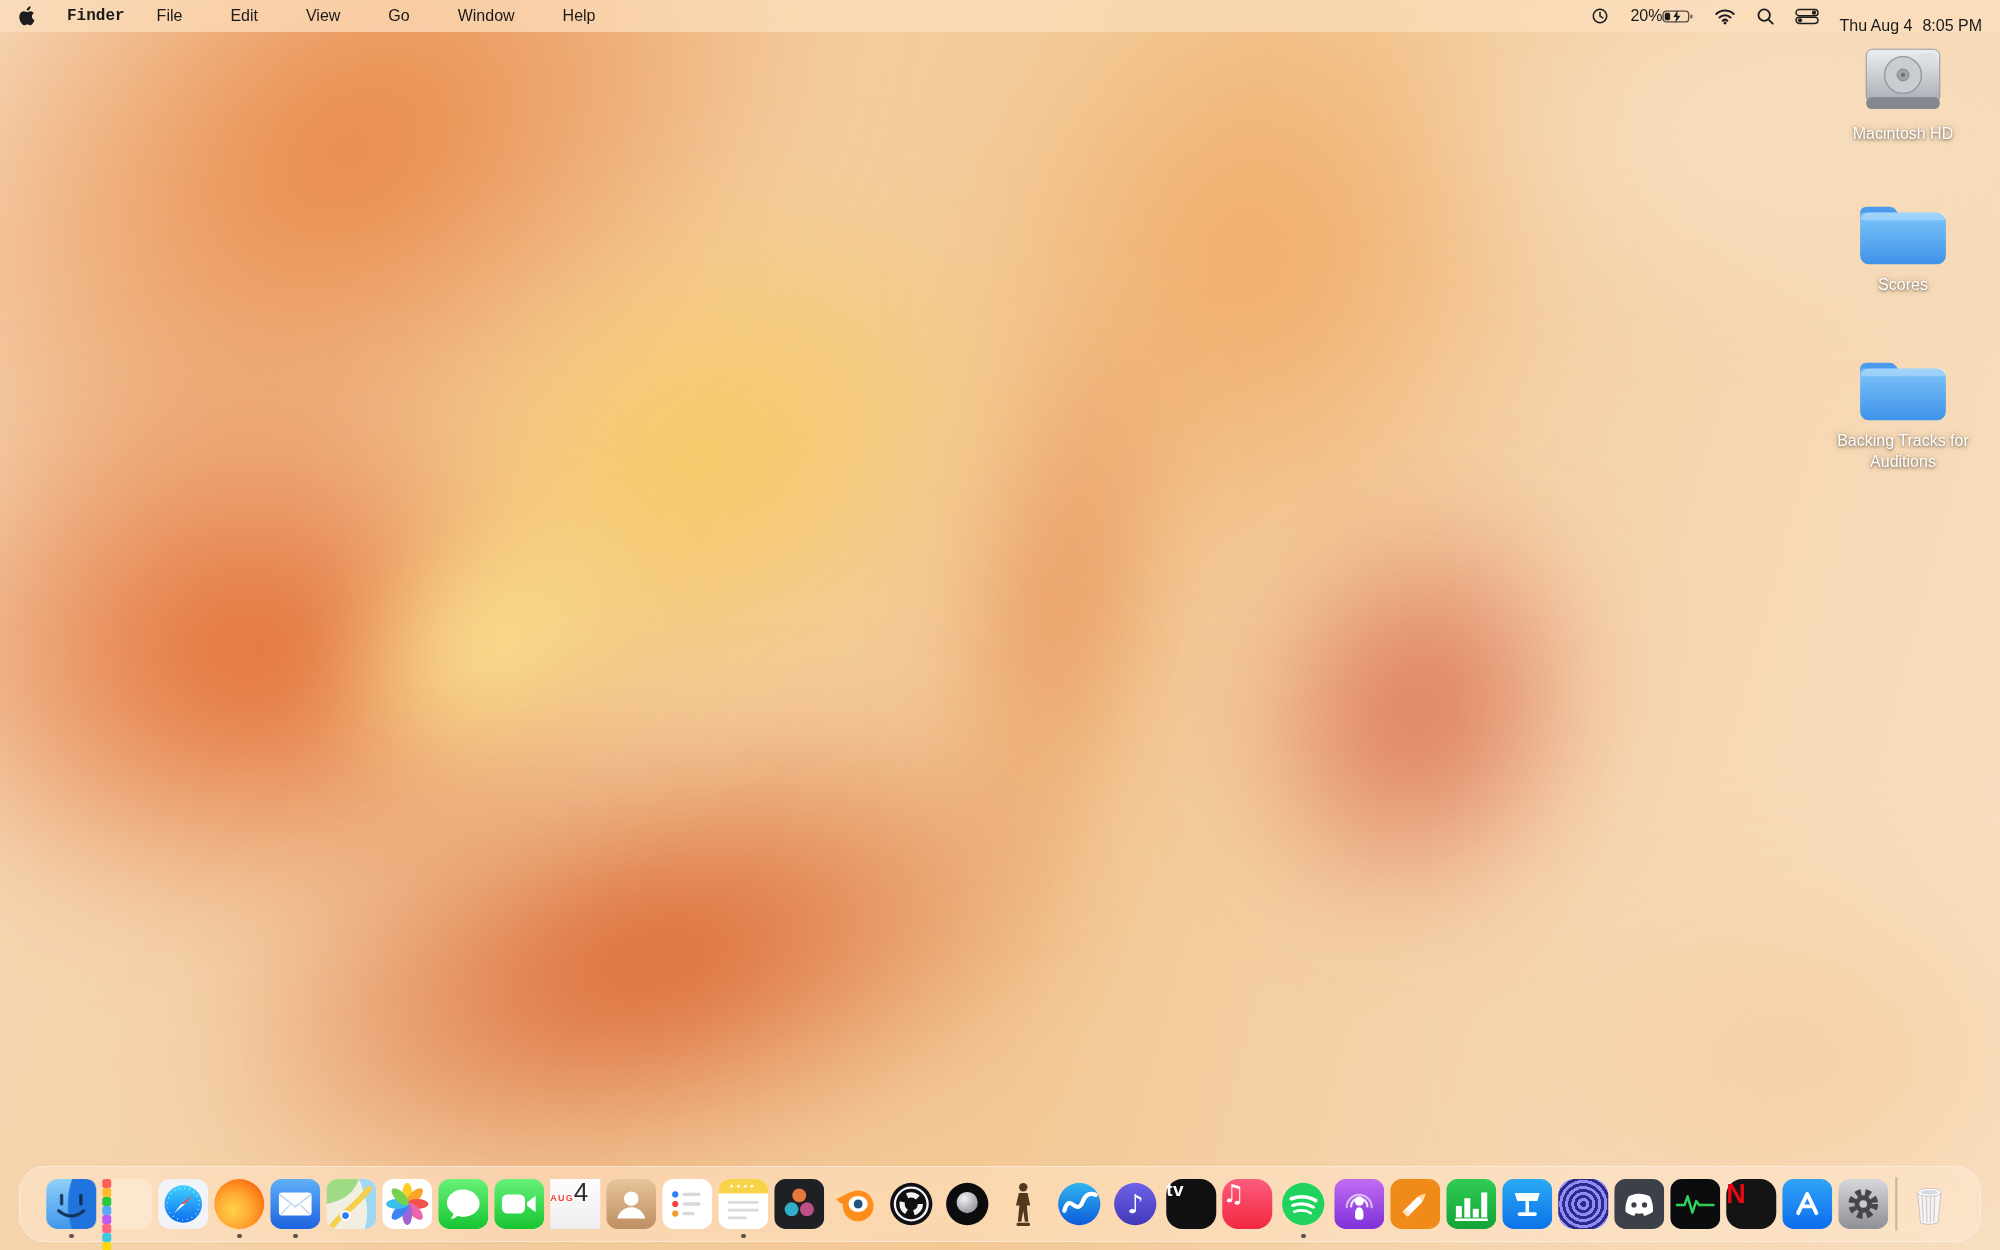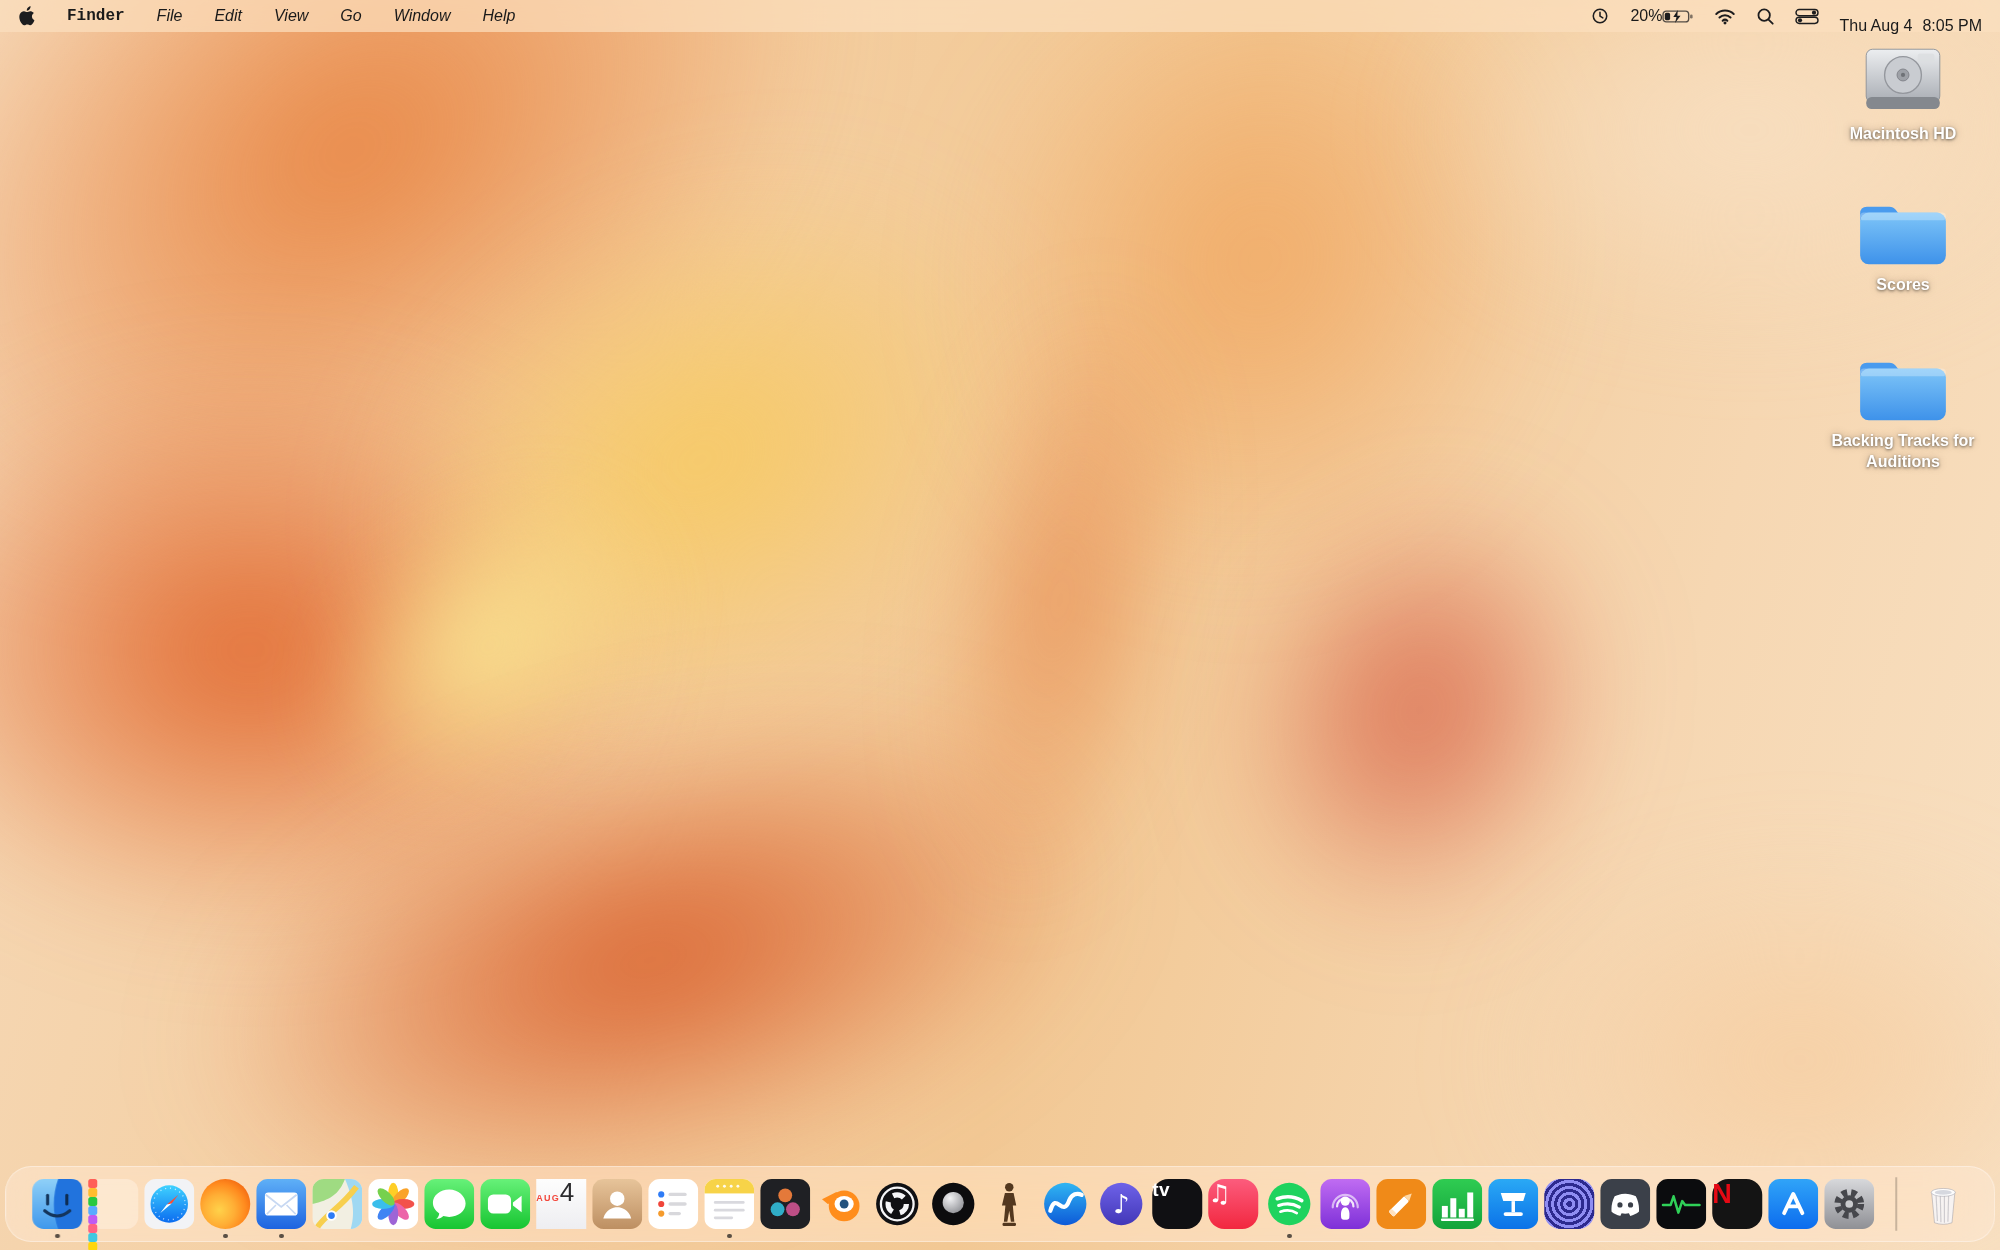--- a/index.html
+++ b/index.html
@@ -20,40 +20,40 @@
   .b8 { left:1300px; top:-130px; width:900px;  height:520px;  background:radial-gradient(closest-side, rgba(248,224,195,.95), rgba(248,224,195,0) 75%); }
   .b9 { left:1400px; top:800px;  width:800px;  height:520px;  background:radial-gradient(closest-side, rgba(246,205,160,.9), rgba(246,205,160,0) 75%); }
   .b10{ left:900px;  top:150px;  width:320px;  height:900px;  transform:rotate(10deg);  background:radial-gradient(closest-side, rgba(226,108,44,.55), rgba(226,108,44,0) 70%); filter:blur(45px); }
 
   
   .menu-bar { position:absolute; top:0; left:0; right:0; height:32px; z-index:60;
     display:flex; align-items:center; justify-content:space-between; padding:0 18px;
     background:rgba(249,223,192,.72); backdrop-filter:blur(28px) saturate(1.4);
     color:#1a1a1a; font-size:16px; }
   .menu-left { display:flex; align-items:center; gap:32px; }
-  .menu-items { display:flex; gap:32px;font-style:italic; }
+  .menu-items { display:flex; gap:48px; }
   .menu-item { cursor:default; }
   .app-name { font-weight:700;font-family:Liberation Mono, monospace; }
   .apple svg { display:block; }
   .menu-right { display:flex; align-items:center; gap:20px; }
   .menu-right .mi { display:block; }
   .battery-wrap { display:flex; align-items:center; }
   .clock { display:flex; gap:10px;margin-top:20px; }
 
   
   .desktop-icons { position:absolute; top:40px; right:6px; width:182px; z-index:10;
     display:flex; flex-direction:column; align-items:center; }
   .desk-item { height:156px; width:100%; display:flex; flex-direction:column; align-items:center; justify-content:flex-start; cursor:default; }
   .desk-item svg { display:block; }
-  .desk-label { color:#fff; font-weight:700; font-size:16px; text-align:center; line-height:1.3;
+  .desk-label { color:#fff; font-weight:400; font-size:16px; text-align:center; line-height:1.3;
     max-width:172px; margin-top:3px; text-shadow:0 1px 3px rgba(0,0,0,.55), 0 0 8px rgba(0,0,0,.25); }
 
   
   .dock { position:absolute; bottom:8px; left:50%; transform:translateX(-50%); height:76px; z-index:60;
-    display:flex; align-items:center; gap:14px; padding:0 26px;
+    display:flex; align-items:center; gap:0; padding:0 26px;
     background:rgba(251,236,221,.45); border:1px solid rgba(255,255,255,.38);
     border-radius:26px; backdrop-filter:blur(30px) saturate(1.3); }
   .dock-app { width:50px; height:50px; position:relative; display:flex; align-items:center; justify-content:center; cursor:default; }
   .dock-app .ic { width:50px; height:50px; display:block; }
   .sq { border-radius:16px; }
   .run-dot { position:absolute; bottom:-9px; left:50%; transform:translateX(-50%);
     width:4.5px; height:4.5px; border-radius:50%; background:rgba(50,45,40,.8); }
   .dock-sep { width:1.5px; height:54px; background:rgba(70,60,50,.28); margin:0 7px; border-radius:1px; }
   .lp { border-radius:12px; background:rgba(255,255,255,.3); display:grid;
     grid-template-columns:repeat(3,9px); grid-auto-rows:9px; gap:4.5px;

